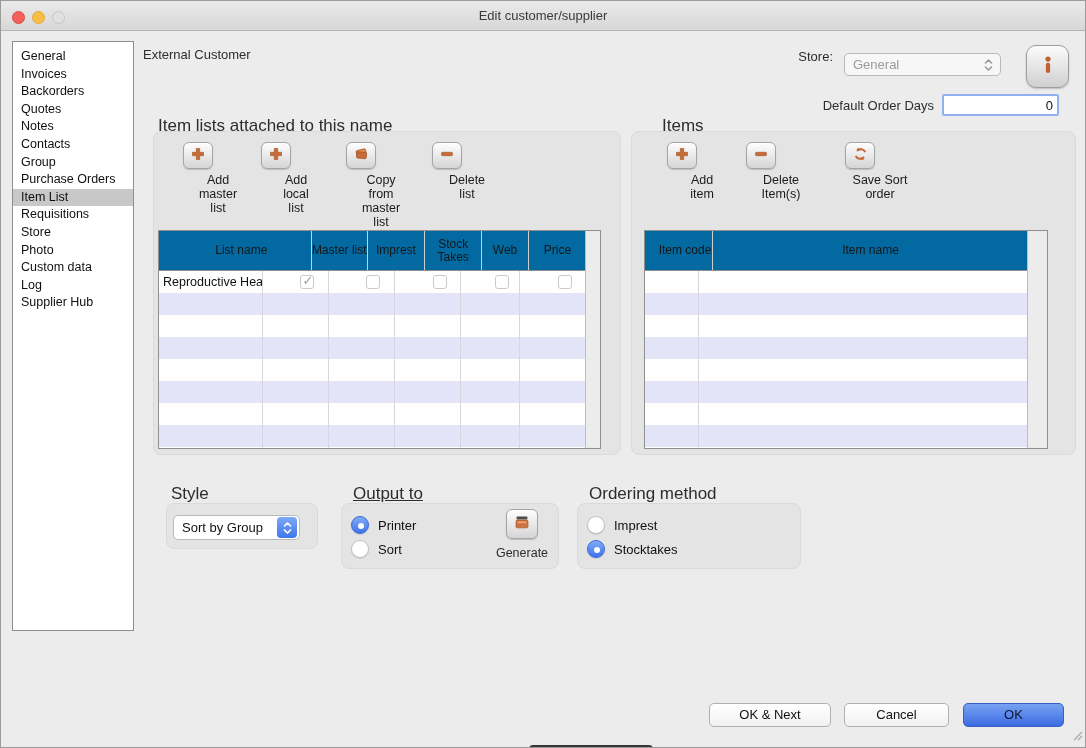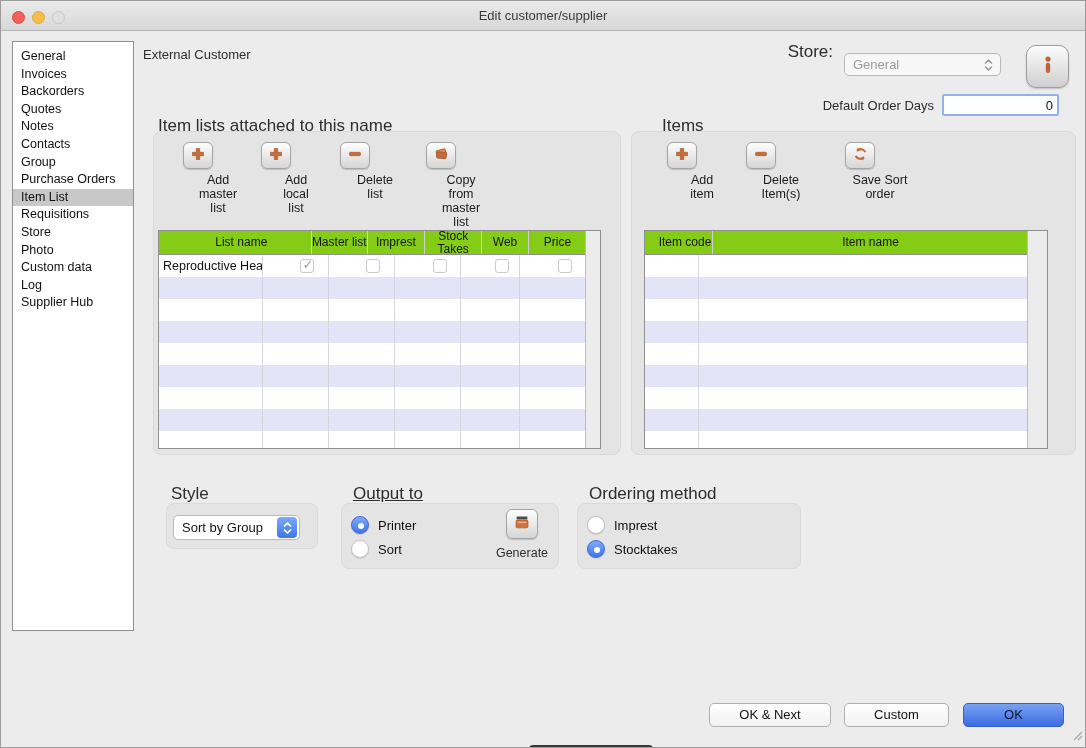--- a/index.html
+++ b/index.html
@@ -25,21 +25,21 @@
   .panel{position:absolute;background:#e4e4e4;border:1px solid #dadada;border-radius:8px;}
   
   .tool-row{position:absolute;display:flex;}
   .tool-item{display:flex;flex-direction:column;align-items:center;}
   .tool-btn{width:30px;height:27px;border-radius:6px;border:1px solid #a5a5a5;
     background:linear-gradient(#fefefe,#d5d5d5);display:flex;align-items:center;
     justify-content:center;box-shadow:0 1px 1px rgba(0,0,0,.18);}
   .tool-label{margin-top:4px;font-size:12.5px;line-height:14px;color:#1b1b1b;text-align:center;margin-left:40px;}
   
   .table{position:absolute;background:#fff;border:1px solid #8f8f8f;overflow:hidden;}
-  .thead{display:flex;background:#84cc16;border-bottom:1px solid #8f8f8f;height:24px;padding-left:13px;}
+  .thead{display:flex;background:#0369a1;border-bottom:1px solid #8f8f8f;height:40px;padding-left:13px;}
   .th{display:flex;align-items:center;justify-content:center;text-align:center;
     font-size:12px;line-height:13px;color:#161616;border-right:1px solid #cfcfcf;}
   .trow{display:flex;height:22px;gap:24px;}
   .trow.alt{background:#e3e4f7;}
   .td{border-right:1px solid #d6d6de;font-size:12.5px;color:#101010;
     display:flex;align-items:center;overflow:hidden;white-space:nowrap;}
   .td.name{padding-left:4px;}
   .scroll-strip{position:absolute;top:0;bottom:0;right:0;background:#ececec;
     border-left:1px solid #bdbdbd;}
   .checkbox{width:14px;height:14px;border:1px solid #cacaca;border-radius:3px;
@@ -101,21 +101,21 @@
       <div class="side-item">Requisitions</div>
       <div class="side-item">Store</div>
       <div class="side-item">Photo</div>
       <div class="side-item">Custom data</div>
       <div class="side-item">Log</div>
       <div class="side-item">Supplier Hub</div>
     </div>
 
   <div class="label" style="left:142px;top:46px;font-size:13px;">External Customer</div>
 
-  <div class="label" style="left:780px;top:41px;width:52px;text-align:right;font-size:17px;">Store:</div>
+  <div class="label" style="left:780px;top:48px;width:52px;text-align:right;font-size:13px;">Store:</div>
   <div class="mac-select disabled" style="left:843px;top:52px;width:157px;height:23px;">
     <span>General</span>
     <span class="stepper gray">
       <svg width="9" height="14" viewBox="0 0 9 14">
           <path d="M1.5 5 4.5 2 7.5 5" stroke="#9a9a9a" stroke-width="1.6" fill="none" stroke-linecap="round" stroke-linejoin="round"></path>
           <path d="M1.5 9 4.5 12 7.5 9" stroke="#9a9a9a" stroke-width="1.6" fill="none" stroke-linecap="round" stroke-linejoin="round"></path>
         </svg>
     </span>
   </div>
 
@@ -143,36 +143,36 @@
         <div class="tool-label">Add master list</div>
       </div>
       <div class="tool-item" style="width: 78px;">
         <div class="tool-btn">
           <span><svg width="16" height="16" viewBox="0 0 16 16">
               <path d="M6.3 2.5h3.4v3.8h3.8v3.4H9.7v3.8H6.3V9.7H2.5V6.3h3.8z" fill="#c86b3b" stroke="#a3521f" stroke-width="0.6"></path>
             </svg></span>
         </div>
         <div class="tool-label">Add local list</div>
       </div>
-      <div class="tool-item" style="width: 80px;">
-        <div class="tool-btn">
-          <span><svg width="16" height="16" viewBox="0 0 16 16">
-              <rect x="2.5" y="6.3" width="11" height="3.4" rx="1" fill="#c86b3b" stroke="#a3521f" stroke-width="0.6"></rect>
-            </svg></span>
-        </div>
-        <div class="tool-label">Delete list</div>
-      </div>
       <div class="tool-item" style="width: 92px;">
         <div class="tool-btn">
           <span><svg width="17" height="16" viewBox="0 0 16 16">
               <rect x="3" y="3.6" width="9.6" height="6.6" rx="1" transform="rotate(-14 8 7)" fill="#e0884f" stroke="#a3521f" stroke-width="0.7"></rect>
               <rect x="3.3" y="6.2" width="9.6" height="6.2" rx="1" transform="rotate(5 8 9)" fill="#c86b3b" stroke="#a3521f" stroke-width="0.7"></rect>
             </svg></span>
         </div>
         <div class="tool-label">Copy from master list</div>
+      </div>
+      <div class="tool-item" style="width: 80px;">
+        <div class="tool-btn">
+          <span><svg width="16" height="16" viewBox="0 0 16 16">
+              <rect x="2.5" y="6.3" width="11" height="3.4" rx="1" fill="#c86b3b" stroke="#a3521f" stroke-width="0.6"></rect>
+            </svg></span>
+        </div>
+        <div class="tool-label">Delete list</div>
       </div>
     </div>
   <div class="table" style="left:157px;top:229px;width:443px;height:219px;" id="left-table">
       <div class="thead" style="width: 428px;">
         <div class="th" style="width: 144px;">List name</div>
         <div class="th" style="width: 58px;">Master list</div>
         <div class="th" style="width: 59px;">Imprest</div>
         <div class="th" style="width: 59px;">Stock Takes</div>
         <div class="th" style="width: 48px;">Web</div>
         <div class="th" style="width: 60px;">Price</div>
@@ -381,21 +381,21 @@
         <div class="radio"></div>
         <span>Imprest</span>
       </div>
       <div class="radio-row">
         <div class="radio on"></div>
         <span>Stocktakes</span>
       </div>
     </div>
 
   <div class="btn" style="left:708px;top:702px;width:122px;">OK &amp; Next</div>
-  <div class="btn" style="left:843px;top:702px;width:105px;">Custom</div>
+  <div class="btn" style="left:843px;top:702px;width:105px;">Cancel</div>
   <div class="btn btn-primary" style="left:962px;top:702px;width:101px;">OK</div>
 
   <div class="grip">
     <svg width="12" height="12" viewBox="0 0 12 12">
         <path d="M11 3 3 11M11 7 7 11" stroke="#a8a8a8" stroke-width="1.2"></path>
       </svg>
   </div>
   <div class="artifact"></div>
 </div>
 

